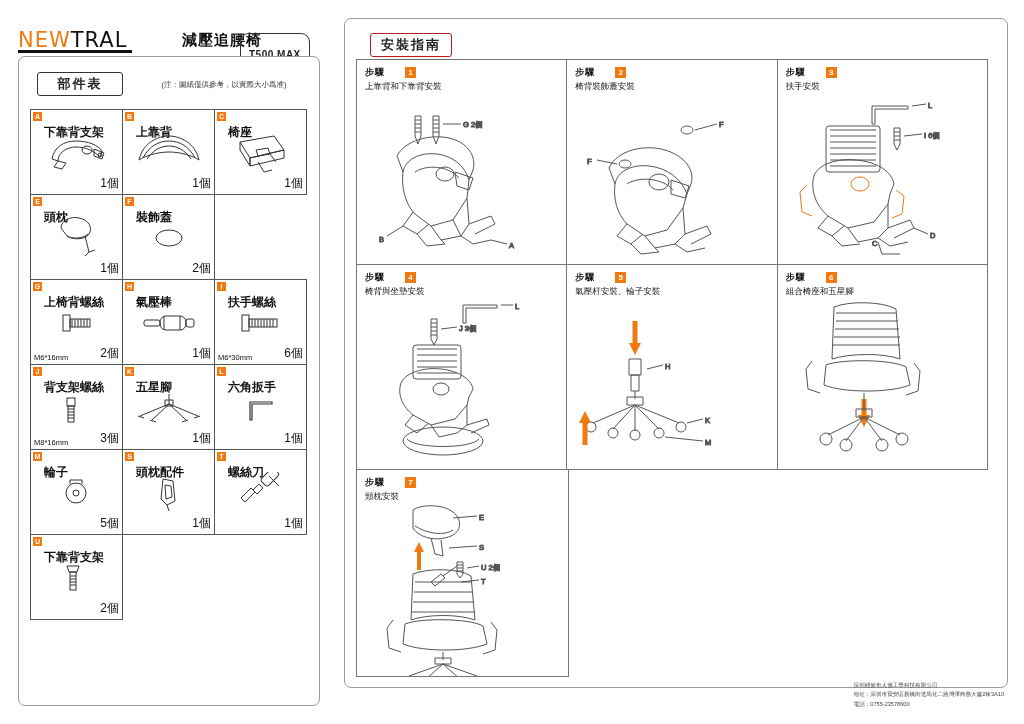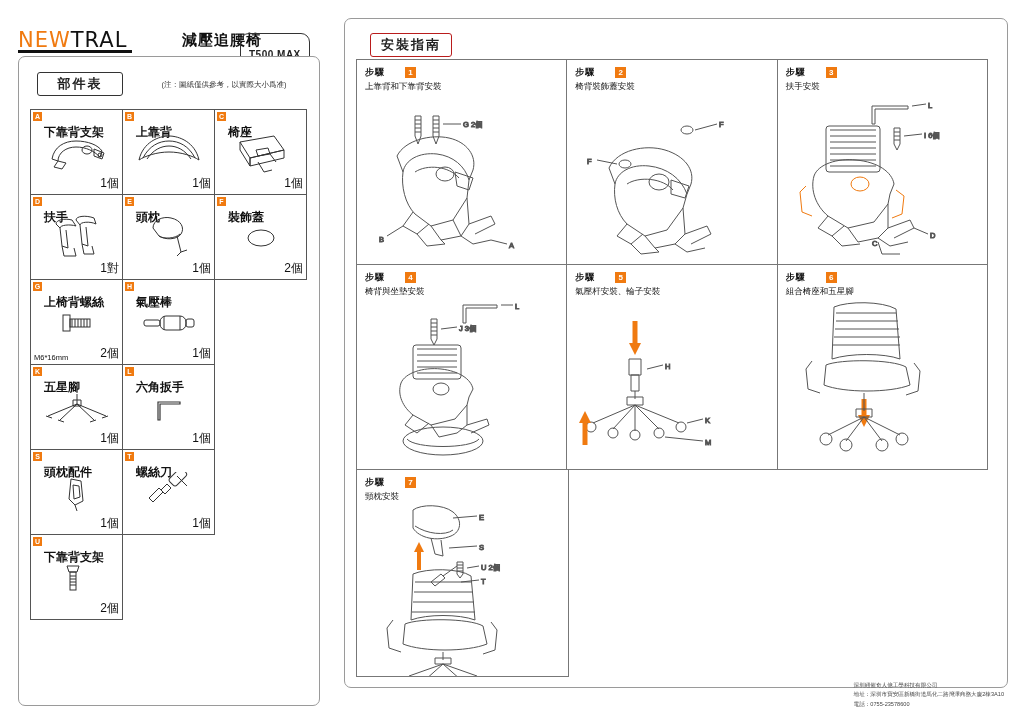--- a/index.html
+++ b/index.html
@@ -171,35 +171,20 @@
             <path d="M30 34 L36 44 L44 42"></path>
             <path d="M42 26 L48 34"></path>
           </svg>
         </div>
         <div class="qty">1個</div>
       </div>
     </div>
 
     <div class="row">
       <div class="cell">
-        <div class="tag">D</div>
-        <div class="nm">扶手</div>
-        <div class="art">
-          <svg width="70" height="52" viewBox="0 0 70 52" fill="none" stroke="#333" stroke-width="1">
-            <path d="M14 12 C14 8 22 6 30 8 L34 14 C28 12 18 13 18 16 Z"></path>
-            <path d="M34 8 C34 4 44 3 52 6 L54 12 C48 9 38 10 38 13 Z"></path>
-            <path d="M18 16 L20 34 L26 36 L24 18"></path>
-            <path d="M38 13 L40 32 L46 34 L44 15"></path>
-            <path d="M20 34 L22 44 L34 44 L32 36"></path>
-            <path d="M40 32 L42 42 L52 42 L50 34"></path>
-          </svg>
-        </div>
-        <div class="qty">1對</div>
-      </div>
-      <div class="cell">
         <div class="tag">E</div>
         <div class="nm">頭枕</div>
         <div class="art">
           <svg width="64" height="52" viewBox="0 0 64 52" fill="none" stroke="#333" stroke-width="1">
             <path d="M16 16 C16 8 26 4 34 6 C44 8 48 16 44 22 C40 28 28 28 22 24 Z"></path>
             <path d="M22 24 C26 27 38 27 43 22"></path>
             <path d="M40 24 L44 40 L40 44"></path>
             <path d="M44 40 L50 38"></path>
           </svg>
         </div>
@@ -237,23 +222,49 @@
         <div class="art">
           <svg width="70" height="40" viewBox="0 0 70 40" fill="none" stroke="#333" stroke-width="1">
             <rect x="10" y="17" width="16" height="6" rx="2"></rect>
             <rect x="26" y="13" width="26" height="14" rx="6"></rect>
             <rect x="52" y="16" width="8" height="8" rx="2"></rect>
             <path d="M30 13 L30 27 M46 13 L46 27"></path>
           </svg>
         </div>
         <div class="qty">1個</div>
       </div>
+      <div class="cell">
+        <div class="tag">I</div>
+        <div class="nm">扶手螺絲</div>
+        <div class="art">
+          <svg width="58" height="40" viewBox="0 0 58 40" fill="none" stroke="#333" stroke-width="1">
+            <rect x="10" y="12" width="7" height="16"></rect>
+            <rect x="17" y="16" width="28" height="8"></rect>
+            <path d="M20 16 L20 24 M23 16 L23 24 M26 16 L26 24 M29 16 L29 24 M32 16 L32 24 M35 16 L35 24 M38 16 L38 24 M41 16 L41 24"></path>
+          </svg>
+        </div>
+        <div class="spec">M6*30mm</div>
+        <div class="qty">6個</div>
+      </div>
     </div>
 
     <div class="row">
+      <div class="cell">
+        <div class="tag">J</div>
+        <div class="nm">背支架螺絲</div>
+        <div class="art">
+          <svg width="56" height="40" viewBox="0 0 56 40" fill="none" stroke="#333" stroke-width="1">
+            <rect x="18" y="10" width="8" height="8"></rect>
+            <rect x="19" y="18" width="6" height="16"></rect>
+            <path d="M19 21 L25 21 M19 24 L25 24 M19 27 L25 27 M19 30 L25 30"></path>
+          </svg>
+        </div>
+        <div class="spec">M8*16mm</div>
+        <div class="qty">3個</div>
+      </div>
       <div class="cell">
         <div class="tag">K</div>
         <div class="nm">五星腳</div>
         <div class="art">
           <svg width="74" height="44" viewBox="0 0 74 44" fill="none" stroke="#333" stroke-width="1">
             <path d="M37 8 L37 18"></path>
             <path d="M37 18 L8 30 M37 18 L20 34 M37 18 L54 34 M37 18 L66 30"></path>
             <path d="M33 14 L41 14 L41 20 L33 20 Z"></path>
             <path d="M6 30 L12 32 M18 34 L24 36 M50 36 L56 34 M62 32 L68 30"></path>
           </svg>
@@ -266,20 +277,32 @@
         <div class="art">
           <svg width="54" height="40" viewBox="0 0 54 40" fill="none" stroke="#333" stroke-width="1.2">
             <path d="M16 14 L38 14 L38 16 L18 16 L18 32 L16 32 Z"></path>
           </svg>
         </div>
         <div class="qty">1個</div>
       </div>
     </div>
 
     <div class="row">
+      <div class="cell">
+        <div class="tag">M</div>
+        <div class="nm">輪子</div>
+        <div class="art">
+          <svg width="54" height="44" viewBox="0 0 54 44" fill="none" stroke="#333" stroke-width="1">
+            <circle cx="26" cy="22" r="10"></circle>
+            <path d="M20 13 L20 9 L32 9 L32 13"></path>
+            <circle cx="26" cy="22" r="3"></circle>
+          </svg>
+        </div>
+        <div class="qty">5個</div>
+      </div>
       <div class="cell">
         <div class="tag">S</div>
         <div class="nm">頭枕配件</div>
         <div class="art">
           <svg width="56" height="44" viewBox="0 0 56 44" fill="none" stroke="#333" stroke-width="1">
             <path d="M22 8 L32 10 L34 30 L26 34 L20 28 Z"></path>
             <path d="M24 14 L30 15 L31 26 L25 28 Z"></path>
             <path d="M26 34 L28 40"></path>
           </svg>
         </div>

